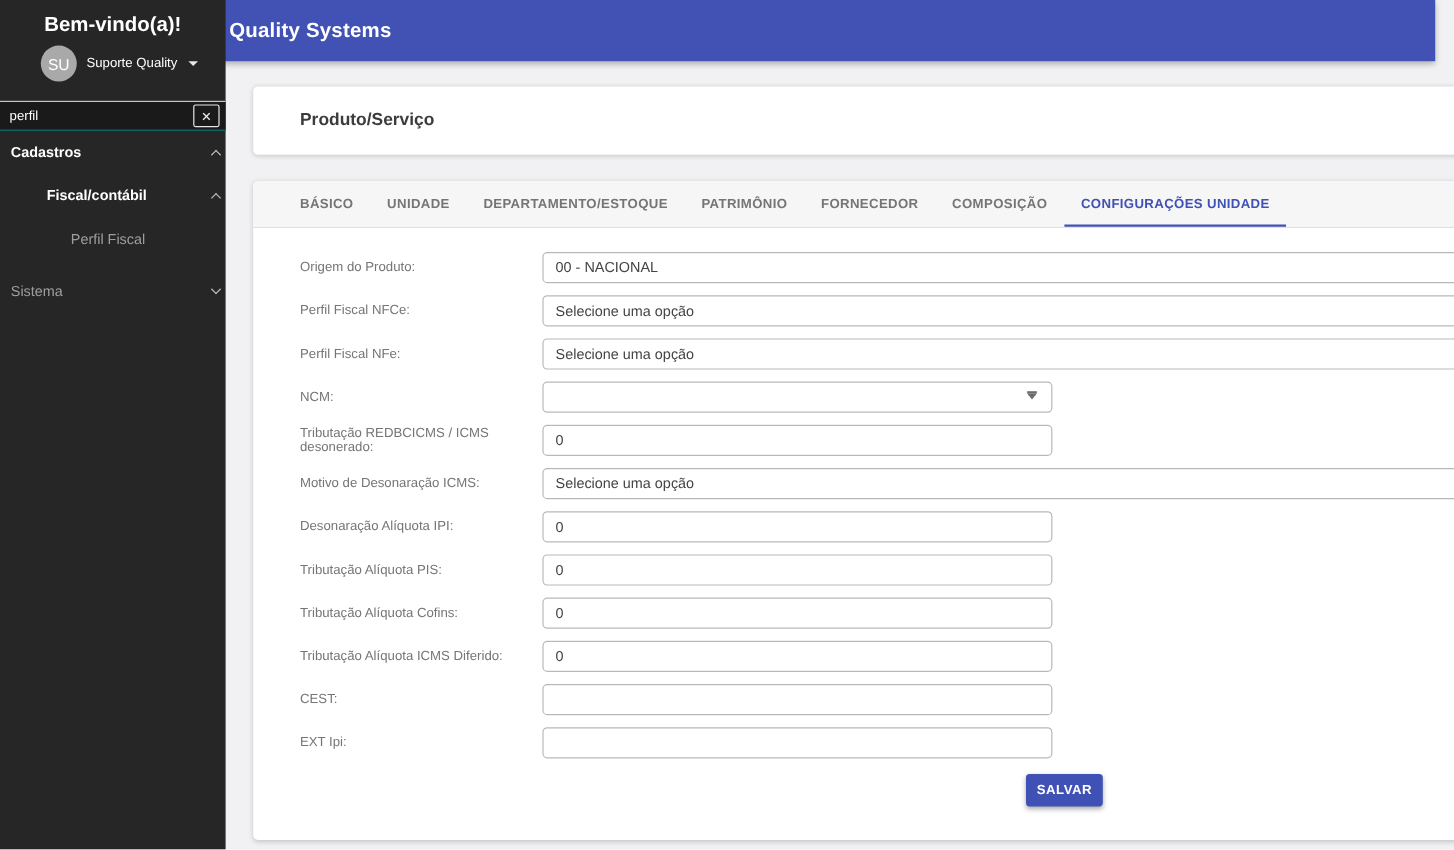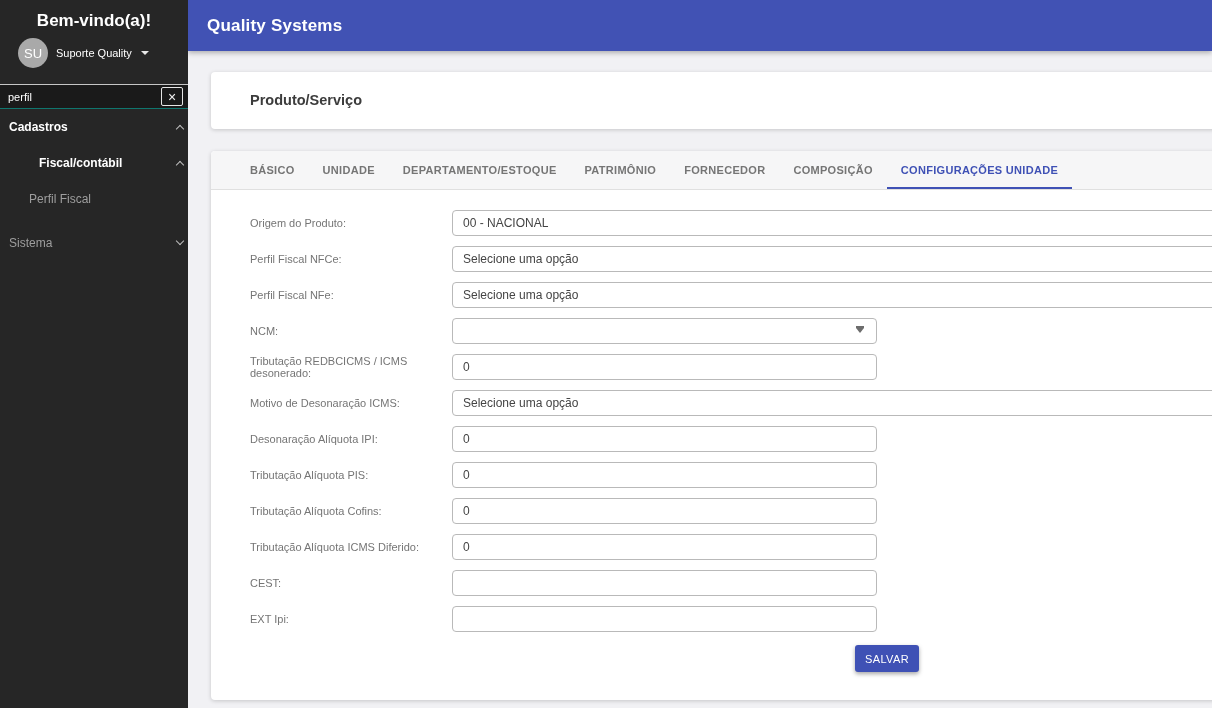--- a/index.html
+++ b/index.html
@@ -2,41 +2,41 @@
 <html><head>
 <meta charset="utf-8">
 <style>
   * { margin:0; padding:0; box-sizing:border-box; }
   html,body { width:1212px; height:708px; overflow:hidden; }
   body { position:relative; background:#f1f1f4; font-family:"Liberation Sans", sans-serif; }
 
   
   .sidebar { position:absolute; left:0; top:0; width:188px; height:708px; background:#262626; z-index:6; }
   .welcome { color:#fff; font-size:17px; font-weight:bold; text-align:center; padding-top:11px; }
-  .user-row { position:absolute; top:38px; left:0; width:188px; height:30px; display:flex; align-items:center; padding-left:18px; cursor:pointer; }
+  .user-row { position:absolute; top:38px; left:0; width:188px; height:30px; display:flex; align-items:center; padding-left:34px; cursor:pointer; }
   .avatar { width:30px; height:30px; border-radius:50%; background:#a9a9a9; color:#fff; font-size:13px; display:inline-flex; align-items:center; justify-content:center; flex:none; }
   .user-name { color:#fff; font-size:11px; margin-left:8px; white-space:nowrap; }
   .tri-down { width:0; height:0; border-left:4px solid transparent; border-right:4px solid transparent; border-top:4px solid #e8e8e8; margin-left:9px; }
 
   .search-row { position:absolute; top:84px; left:0; width:188px; height:25px; background:#1a1a1a; border-top:1px solid #c6c6c6; border-bottom:1px solid #0f766e; display:flex; align-items:center; }
   .search-input { flex:1; min-width:0; background:transparent; border:none; outline:none; color:#fff; font-size:11px; padding-left:8px; font-family:inherit; }
   .clear-btn { width:22px; height:19px; border:1px solid #e6e6e6; border-radius:2px; margin-right:5px; display:flex; align-items:center; justify-content:center; color:#f2f2f2; font-size:14px; line-height:1; cursor:pointer; flex:none; }
 
   .menu-item { position:absolute; left:0; width:208px; height:18px; font-size:12px; cursor:pointer; line-height:16px; }
   .menu-item.on { color:#ffffff; font-weight:bold; }
   .menu-item.off { color:#9e9e9e; font-weight:normal; }
   .menu-item.lvl0 { padding-left:9px; }
   .menu-item.lvl1 { padding-left:39px; }
-  .menu-item.lvl2 { padding-left:29px; }
+  .menu-item.lvl2 { padding-left:59px; }
   .chev { position:absolute; right:25px; width:6px; height:6px; border-right:1.5px solid #bdbdbd; border-bottom:1.5px solid #bdbdbd; }
   .chev.up { transform:rotate(-135deg); top:7px; }
   .chev.down { transform:rotate(45deg); top:3px; }
 
   
-  .topbar { position:absolute; left:188px; top:0; width:1024px; height:51px; background:#4152b4; box-shadow:0 2px 5px rgba(0,0,0,0.28); z-index:5; }
+  .topbar { position:absolute; left:172px; top:0; width:1024px; height:51px; background:#4152b4; box-shadow:0 2px 5px rgba(0,0,0,0.28); z-index:5; }
   .topbar-title { color:#fff; font-size:17px; font-weight:bold; line-height:51px; padding-left:19px; letter-spacing:0.2px; }
 
   
   .card { position:absolute; left:211px; width:1100px; background:#fff; border-radius:4px; box-shadow:0 1px 4px rgba(0,0,0,0.18); }
   .page-card { top:72px; height:57px; }
   .page-title { font-size:14.5px; font-weight:bold; color:#3c3c3c; line-height:57px; padding-left:39px; }
   .form-card { top:151px; height:549px; }
 
   .tabbar { height:39px; background:#f6f6f7; border-bottom:1px solid #e0e0e0; border-radius:4px 4px 0 0; display:flex; padding-left:25px; }
   .tab { padding:0 14px; line-height:38px; font-size:11px; font-weight:bold; letter-spacing:0.3px; color:#757575; cursor:pointer; white-space:nowrap; }
@@ -47,21 +47,21 @@
   .row { display:flex; align-items:center; height:26px; margin-bottom:10px; }
   .flabel { width:202px; flex:none; font-size:11px; color:#757575; }
   .inp { height:26px; border:1px solid #b9b9b9; border-radius:4px; font-size:12px; color:#444; padding:0 10px; background:#fff; outline:none; font-family:inherit; }
   .inp.wide { width:1010px; }
   .inp.medium { width:425px; }
   .ncm-wrap { position:relative; display:inline-block; }
   .ncm-caret { position:absolute; right:13px; top:10px; width:0; height:0; border-left:4px solid transparent; border-right:4px solid transparent; border-top:5px solid #6d6d6d; pointer-events:none; }
   .ncm-caret::before { content:""; position:absolute; left:-4px; top:-7px; width:8px; height:1.5px; background:#6d6d6d; }
 
   .save-row { margin-top:13px; }
-  .save-btn { margin-left:605px; width:64px; height:27px; background:#3f51b5; color:#fff; border:none; border-radius:3px; font-size:11px; font-weight:normal; letter-spacing:0.4px; font-family:inherit; box-shadow:0 2px 4px rgba(0,0,0,0.35); cursor:pointer; }
+  .save-btn { margin-left:605px; width:64px; height:27px; background:#3f51b5; color:#fff; border:none; border-radius:3px; font-size:11px; font-weight:bold; letter-spacing:0.4px; font-family:inherit; box-shadow:0 2px 4px rgba(0,0,0,0.35); cursor:pointer; }
 </style>
 </head>
 <body>
 
 <div class="sidebar">
   <div class="welcome">Bem-vindo(a)!</div>
   <div class="user-row">
     <span class="avatar">SU</span>
     <span class="user-name">Suporte Quality</span>
     <span class="tri-down"></span>

